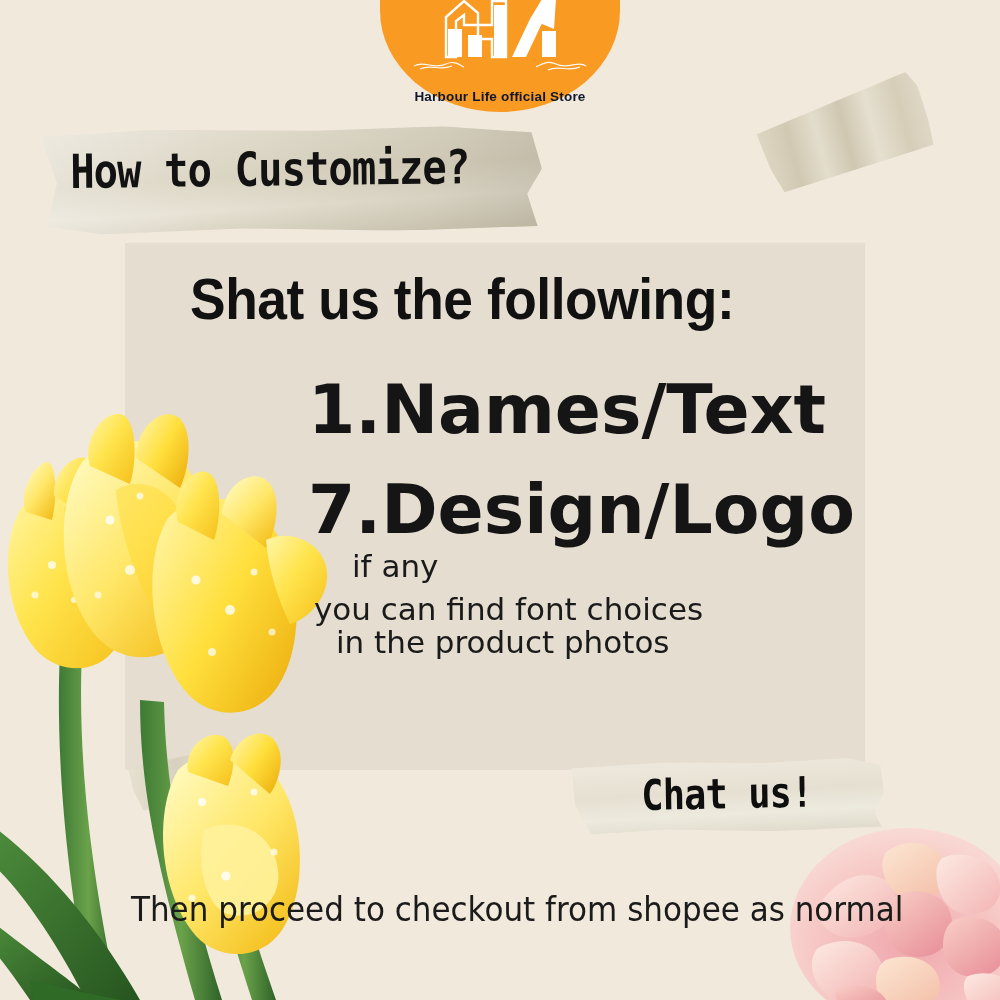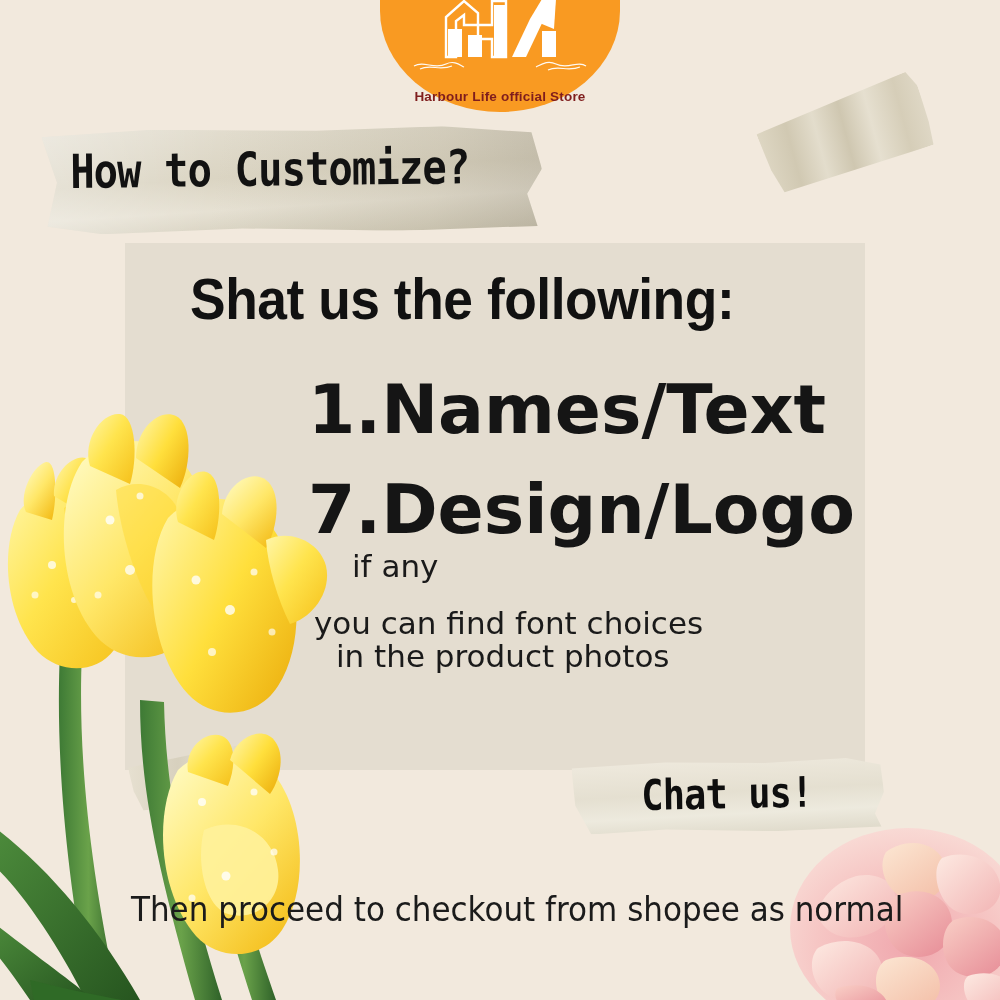--- a/index.html
+++ b/index.html
@@ -47,21 +47,21 @@
     left: 0;
     right: 0;
     bottom: 8px;
     display: flex;
     flex-direction: column;
     align-items: center;
   }
   .logo-mark { width: 132px; height: 66px; display: block; }
   .logo-waves { width: 180px; height: 12px; display: block; margin-top: -2px; }
   .logo-store-name {
-    color: #7f1d1d;
+    color: #0f172a;
     font-size: 13.5px;
     font-weight: bold;
     letter-spacing: 0.2px;
     font-family: "Liberation Sans", sans-serif;
     white-space: nowrap;
     margin-top: 18px;
   }
 
   
   .tape {
@@ -195,21 +195,21 @@
   .item-2 { margin-top: 32px; }
   .item-3 { margin-top: 49px; }
   .note {
     font-family: "DejaVu Sans", sans-serif;
     font-size: 31px;
     line-height: 1.06;
     white-space: nowrap;
     color: #1a1a1a;
   }
   .note-ifany { margin-top: 6px; margin-left: 44px; }
-  .note-fonts { margin-top: 24px; margin-left: 6px; }
+  .note-fonts { margin-top: 10px; margin-left: 6px; }
 
   
   .footer-line {
     position: absolute;
     left: 131px;
     top: 890px;
     z-index: 14;
     font-family: "DejaVu Sans", sans-serif;
     font-size: 33px;
     color: #1b1b1b;

